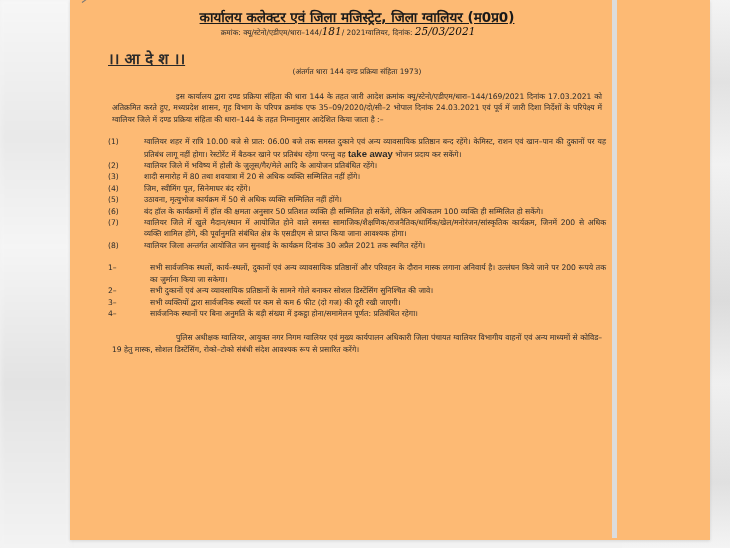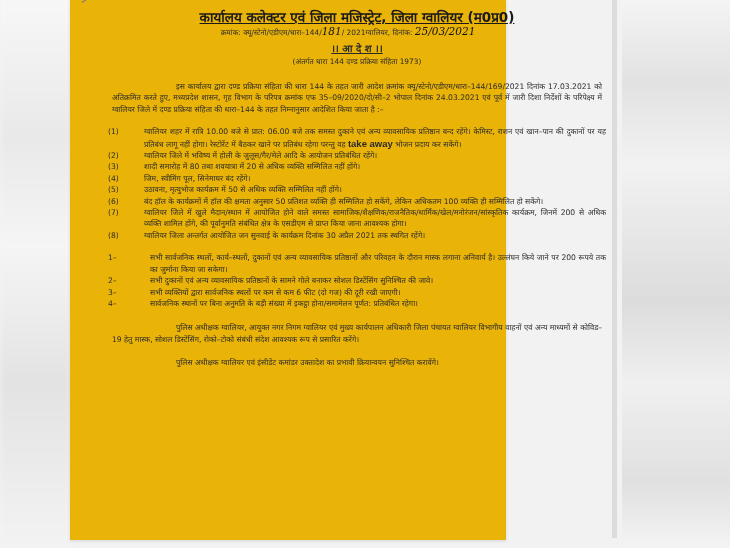--- a/index.html
+++ b/index.html
@@ -11,39 +11,39 @@
   .bg-left {
     position: absolute; left: 0; top: 0; width: 70px; height: 548px;
     background: linear-gradient(180deg, #f7f7f7 0%, #e9e9e9 25%, #f5f5f5 45%, #e3e3e3 70%, #f3f3f3 100%);
     filter: blur(2px);
   }
   .bg-right {
     position: absolute; left: 622px; top: 0; width: 108px; height: 548px;
     background: linear-gradient(180deg, #f4f4f4 0%, #e2e2e2 15%, #f2f2f2 30%, #dcdcdc 55%, #f0f0f0 70%, #e0e0e0 88%, #f4f4f4 100%);
   }
   .page {
-    position: absolute; left: 70px; top: 0; width: 436px; height: 540px;
-    background: #eab308;
+    position: absolute; left: 70px; top: 0; width: 640px; height: 540px;
+    background: #fdba74;
     box-shadow: 0 1px 3px rgba(0,0,0,0.12);
   }
   .scroll-strip {
     position: absolute; left: 612px; top: 0; width: 5px; height: 538px;
     background: #dcdcdc;
   }
   .doc {
     position: absolute; left: 38px; top: 0; width: 498px;
     color: #2a2a2a; font-size: 7.6px; line-height: 11.4px;
   }
   .title {
     text-align: center; font-size: 13.5px; font-weight: bold; line-height: 18px;
     margin-top: 8px; text-decoration: underline; color: #1a1a1a;
   }
   .refline { display: flex; justify-content: center; font-size: 7.4px; line-height: 10px; }
   .handwritten { font-family: "DejaVu Serif", serif; font-style: italic; font-size: 10.5px; color: #111; }
-  .order-head { text-align: center; font-size: 10px; font-weight: bold; line-height: 14px; text-decoration: underline; margin-top: 4px; }
+  .order-head { text-align: left; font-size: 15px; font-weight: bold; line-height: 14px; text-decoration: underline; margin-top: 14px; }
   .subhead { text-align: center; font-size: 7.4px; line-height: 11px; }
   .para { text-align: justify; text-indent: 64px; margin: 4px; }
   .p1 { margin-top: 14px; }
   .list { margin-top: 11px; }
   .item { display: flex; }
   .num { width: 36px; flex: 0 0 36px; }
   .txt { flex: 1; text-align: justify; }
   .bold-en { font-weight: bold; font-size: 9.5px; font-family: "Liberation Sans", sans-serif; margin-top: 38px; }
   .p2 { margin-top: 16px; }
   .list2 { margin-top: 11px; }
@@ -132,17 +132,16 @@
         <span class="num">3–</span>
         <span class="txt">सभी व्यक्तियों द्वारा सार्वजनिक स्थलों पर कम से कम 6 फीट (दो गज) की दूरी रखी जाएगी।</span>
       </div>
       <div class="item">
         <span class="num">4–</span>
         <span class="txt">सार्वजनिक स्थानों पर बिना अनुमति के बड़ी संख्या में इकट्ठा होना/समामेलन पूर्णत: प्रतिबंधित रहेगा।</span>
       </div>
     </div>
 
     <p class="para p3">पुलिस अधीक्षक ग्वालियर, आयुक्त नगर निगम ग्वालियर एवं मुख्य कार्यपालन अधिकारी जिला पंचायत ग्वालियर विभागीय वाहनों एवं अन्य माध्यमों से कोविड–19 हेतु मास्क, सोशल डिस्टेंसिंग, रोको–टोको संबंधी संदेश आवश्यक रूप से प्रसारित करेंगे।</p>
-    <p class="para p4">पुलिस अधीक्षक ग्वालियर एवं इंसीडेंट कमांडर उक्तादेश का प्रभावी क्रियान्वयन सुनिश्चित करावेंगे।</p>
   </div>
 </div>
 
 <div class="scroll-strip"></div>
 
 </body></html>

